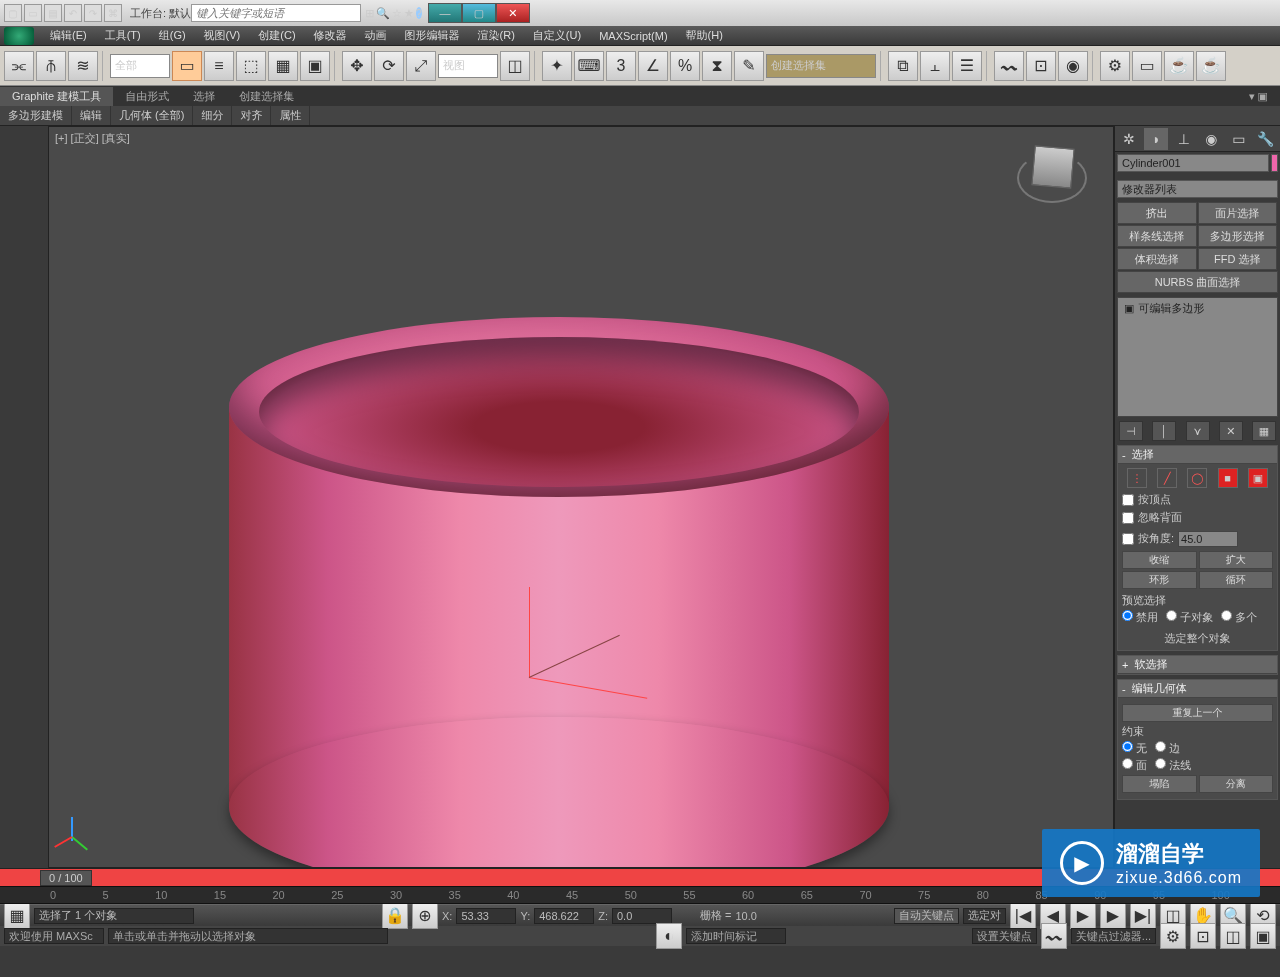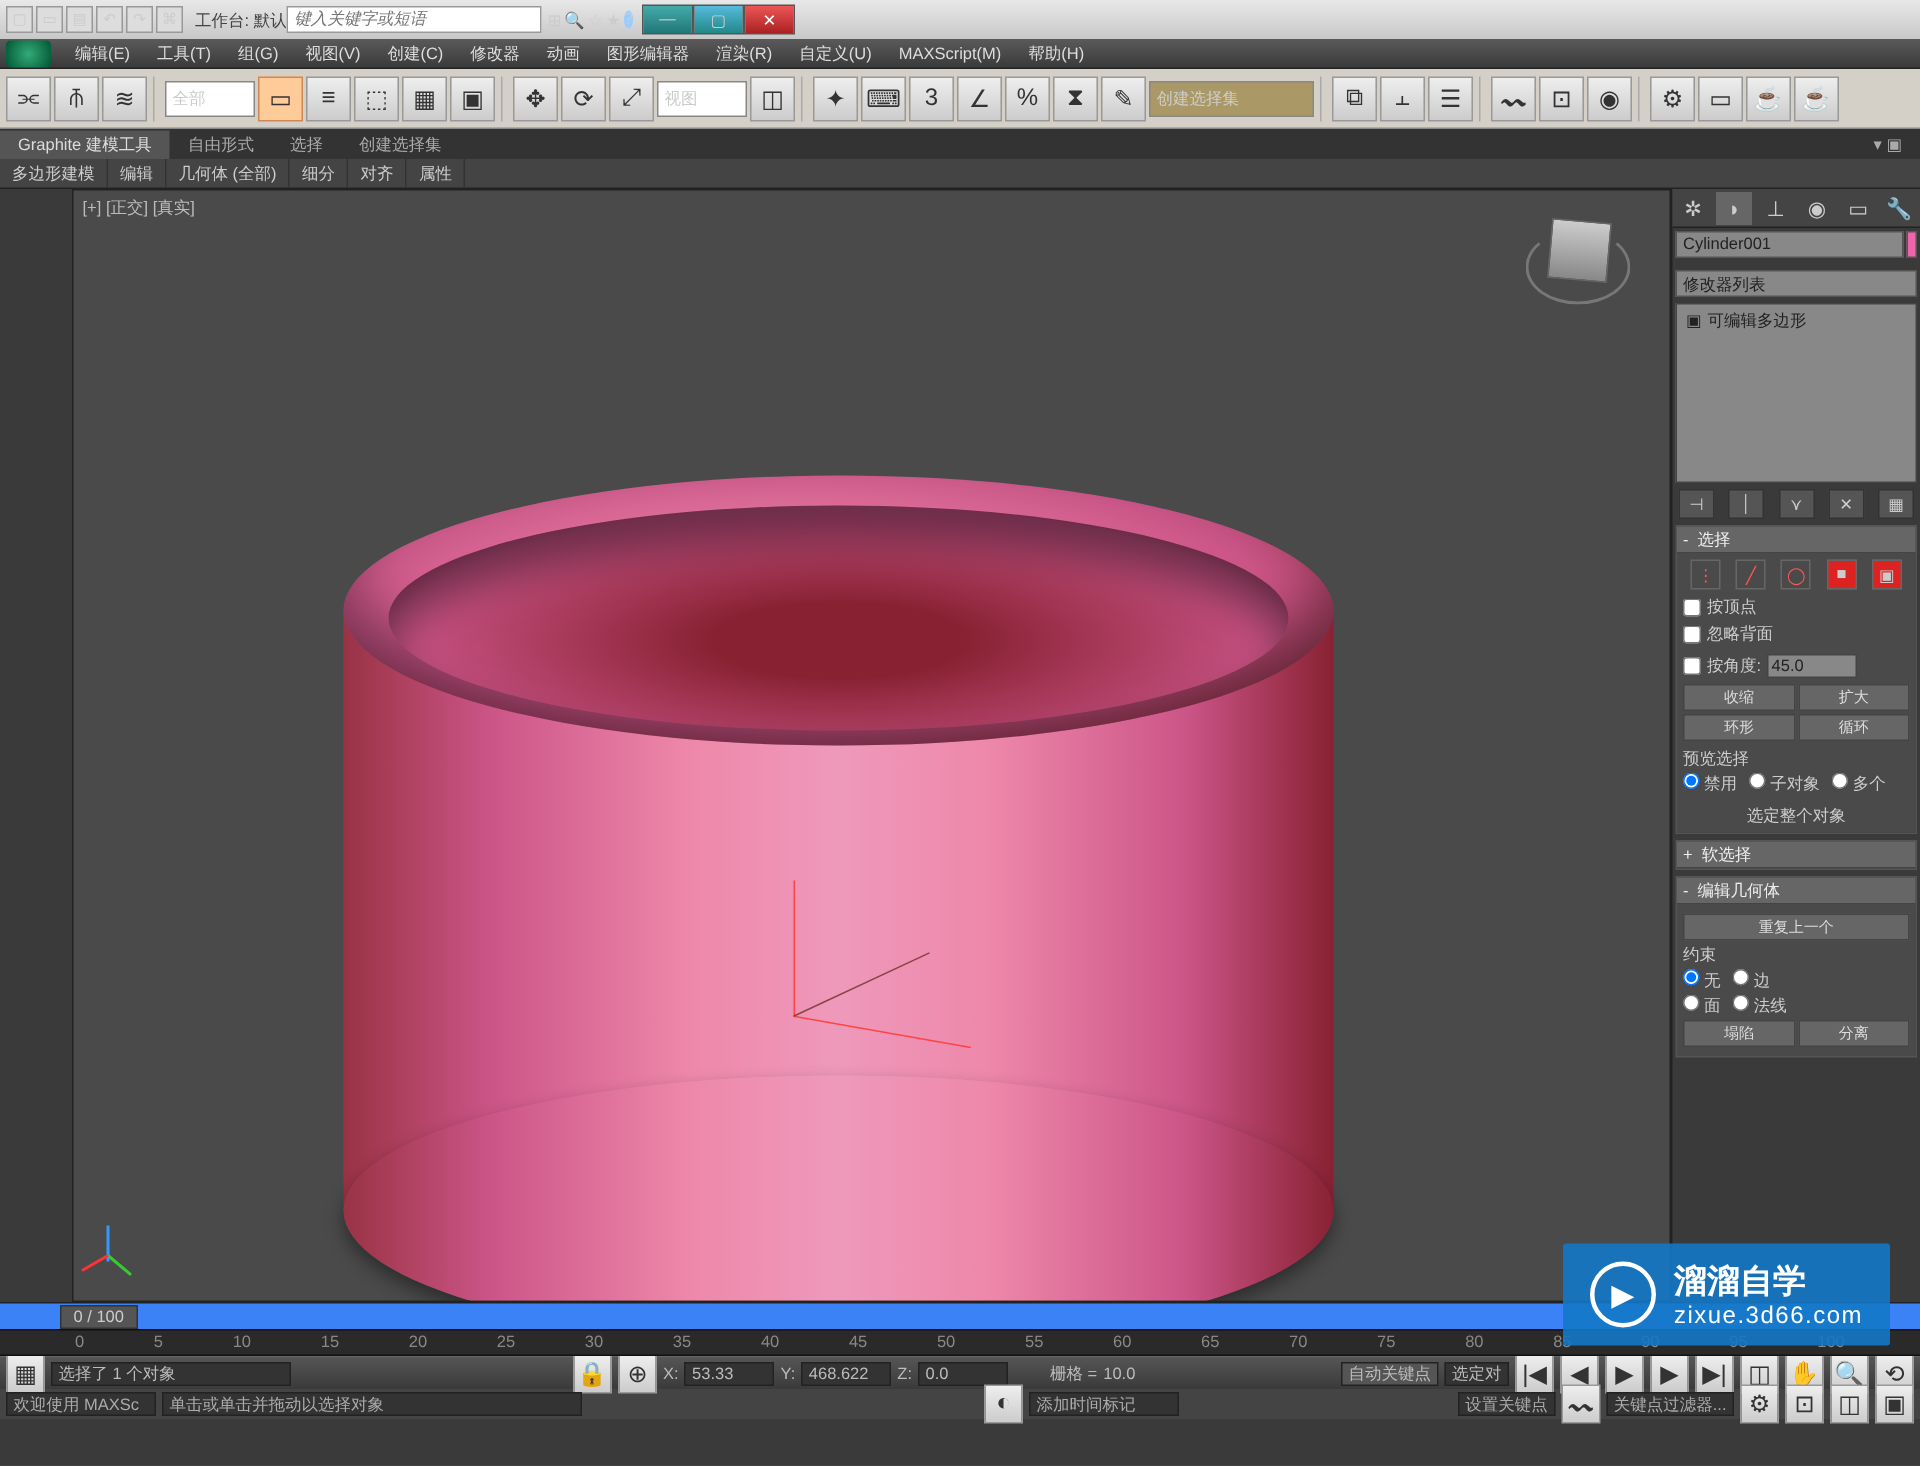--- a/index.html
+++ b/index.html
@@ -76,21 +76,21 @@
 .subobj .so.poly { background:#d22;}
 .subobj .so.elem { background:#d22;}
 .chk { display:flex; align-items:center; gap:4px; margin:3px 0; color:#ccc;}
 .chk input[type=checkbox]{width:12px;height:12px;}
 .spinrow { display:flex; align-items:center; gap:4px; margin:2px 0;}
 .spinrow .spin { width:60px; height:16px; background:#888; border:1px solid #444; color:#222; padding:0 2px; display:flex; align-items:center;}
 .btnrow { display:flex; gap:2px; margin:2px 0;}
 .btnrow .pb { flex:1; height:18px; background:#666; border:1px solid #444; display:flex; align-items:center; justify-content:center; color:#ddd; font-size:10px;}
 .radrow { display:flex; gap:8px; margin:2px 0; color:#ccc; align-items:center;}
 .radrow input[type=radio]{width:11px;height:11px;}
-.timeslider { height:18px; background:#3b82f6; display:flex; align-items:center; border-top:1px solid #222;}
+.timeslider { height:18px; background:#ef4444; display:flex; align-items:center; border-top:1px solid #222;}
 .timeslider .tslabel { background:#555; padding:1px 8px; margin-left:40px; border:1px solid #333;}
 .trackbar { height:18px; background:#2a2a2a; position:relative; border-top:1px solid #111; border-bottom:1px solid #111;}
 .trackbar .ticks { display:flex; justify-content:space-between; padding:0 50px; color:#888; font-size:9px; padding-top:2px;}
 .statusbar { height:22px; background:linear-gradient(#555,#3a3a3a); display:flex; align-items:center; gap:4px; padding:0 4px; border-top:1px solid #666;}
 .statusbar .scell { background:#333; border:1px solid #222; height:16px; padding:4px 4px; display:flex; align-items:center; color:#bbb;}
 .statusbar .lbl { color:#bbb;}
 .promptbar { height:20px; background:#444; display:flex; align-items:center; gap:4px; padding:0 4px;}
 .promptbar .pcell { background:#333; border:1px solid #222; height:16px; padding:0 4px; display:flex; align-items:center; color:#aaa;}
 .watermark { position:absolute; right:20px; bottom:80px; background:rgba(20,120,200,.9); color:#fff; padding:10px 18px; display:flex; align-items:center; gap:12px; border-radius:2px;}
 .watermark .play { width:44px; height:44px; border:3px solid #fff; border-radius:50%; display:flex; align-items:center; justify-content:center; font-size:20px;}
@@ -232,20 +232,29 @@
       <div class="ct">◉</div>
       <div class="ct">▭</div>
       <div class="ct">🔧</div>
     </div>
     <div class="objname">
       <input value="Cylinder001" style="">
       <div class="swatch"></div>
     </div>
     <div class="modlist">
       <div class="dd">修改器列表</div>
+    </div>
+    <div class="modbtns">
+      <div class="mb">挤出</div>
+      <div class="mb">面片选择</div>
+      <div class="mb">样条线选择</div>
+      <div class="mb">多边形选择</div>
+      <div class="mb">体积选择</div>
+      <div class="mb">FFD 选择</div>
+      <div class="mb full">NURBS 曲面选择</div>
     </div>
     <div class="stack">
       <div class="srow">
           <span>▣</span>
           <span>可编辑多边形</span>
         </div>
     </div>
     <div class="stackbtns">
       <div class="sb">⊣</div>
       <div class="sb">│</div>

